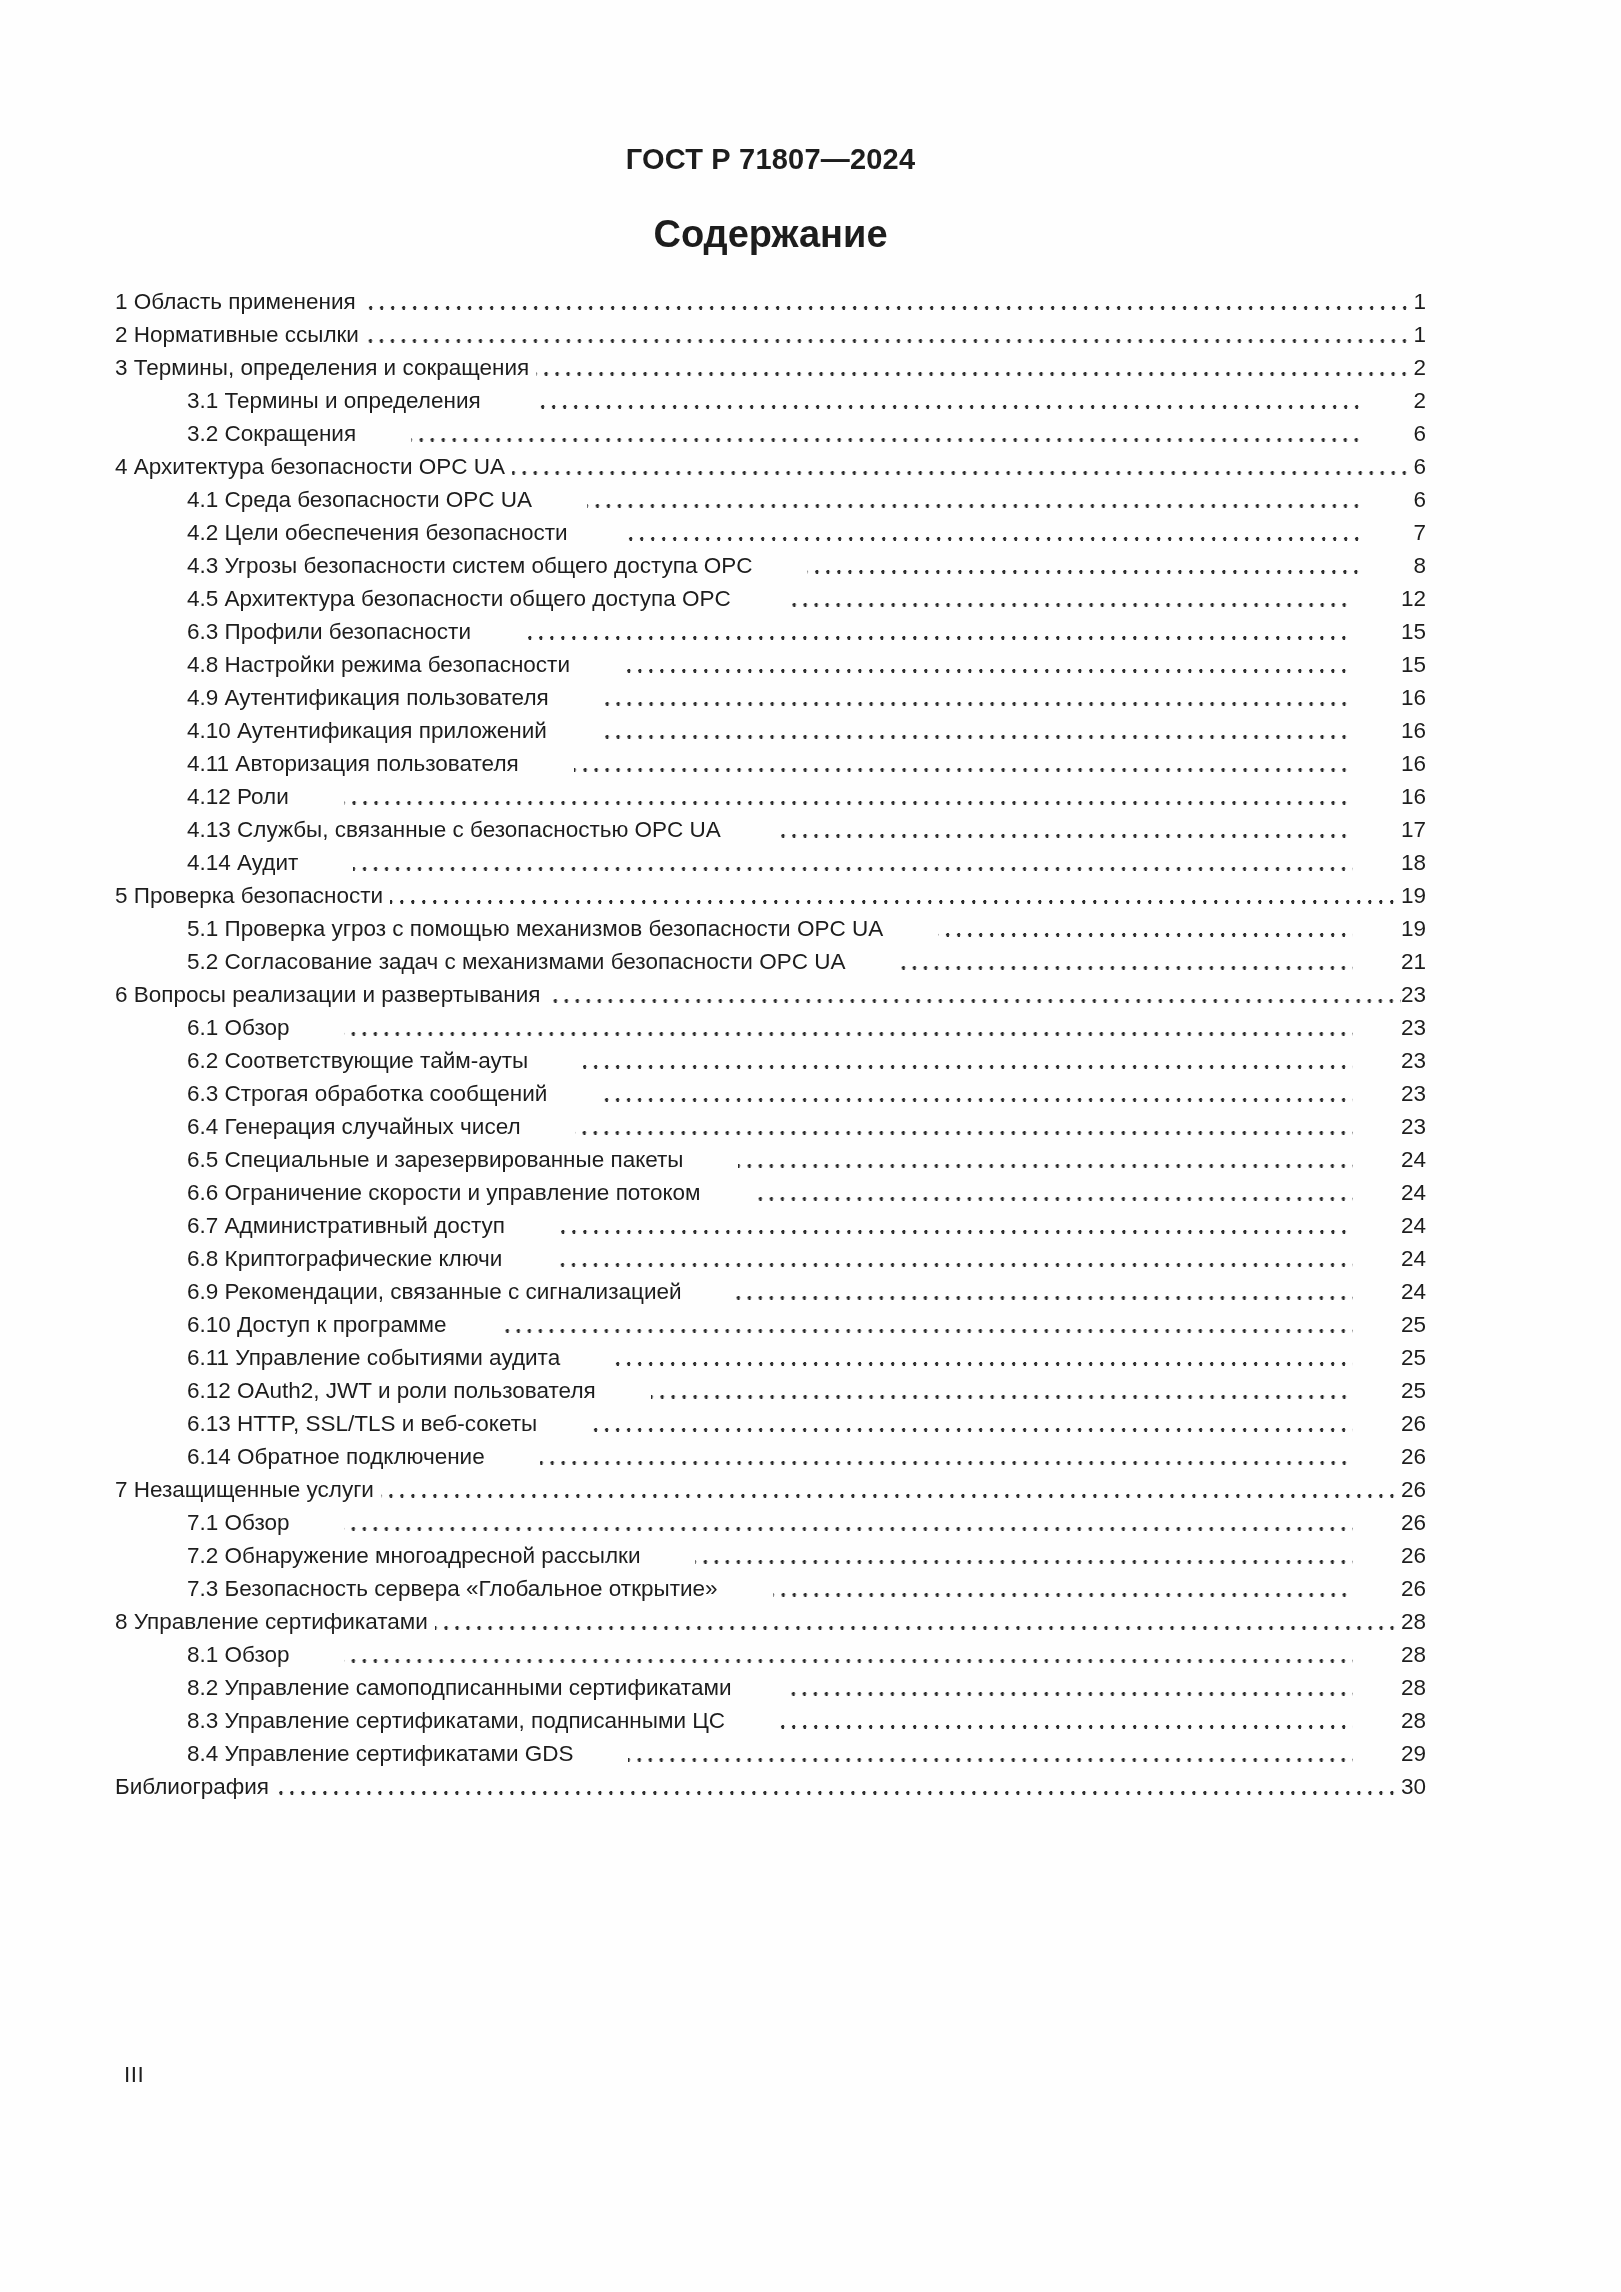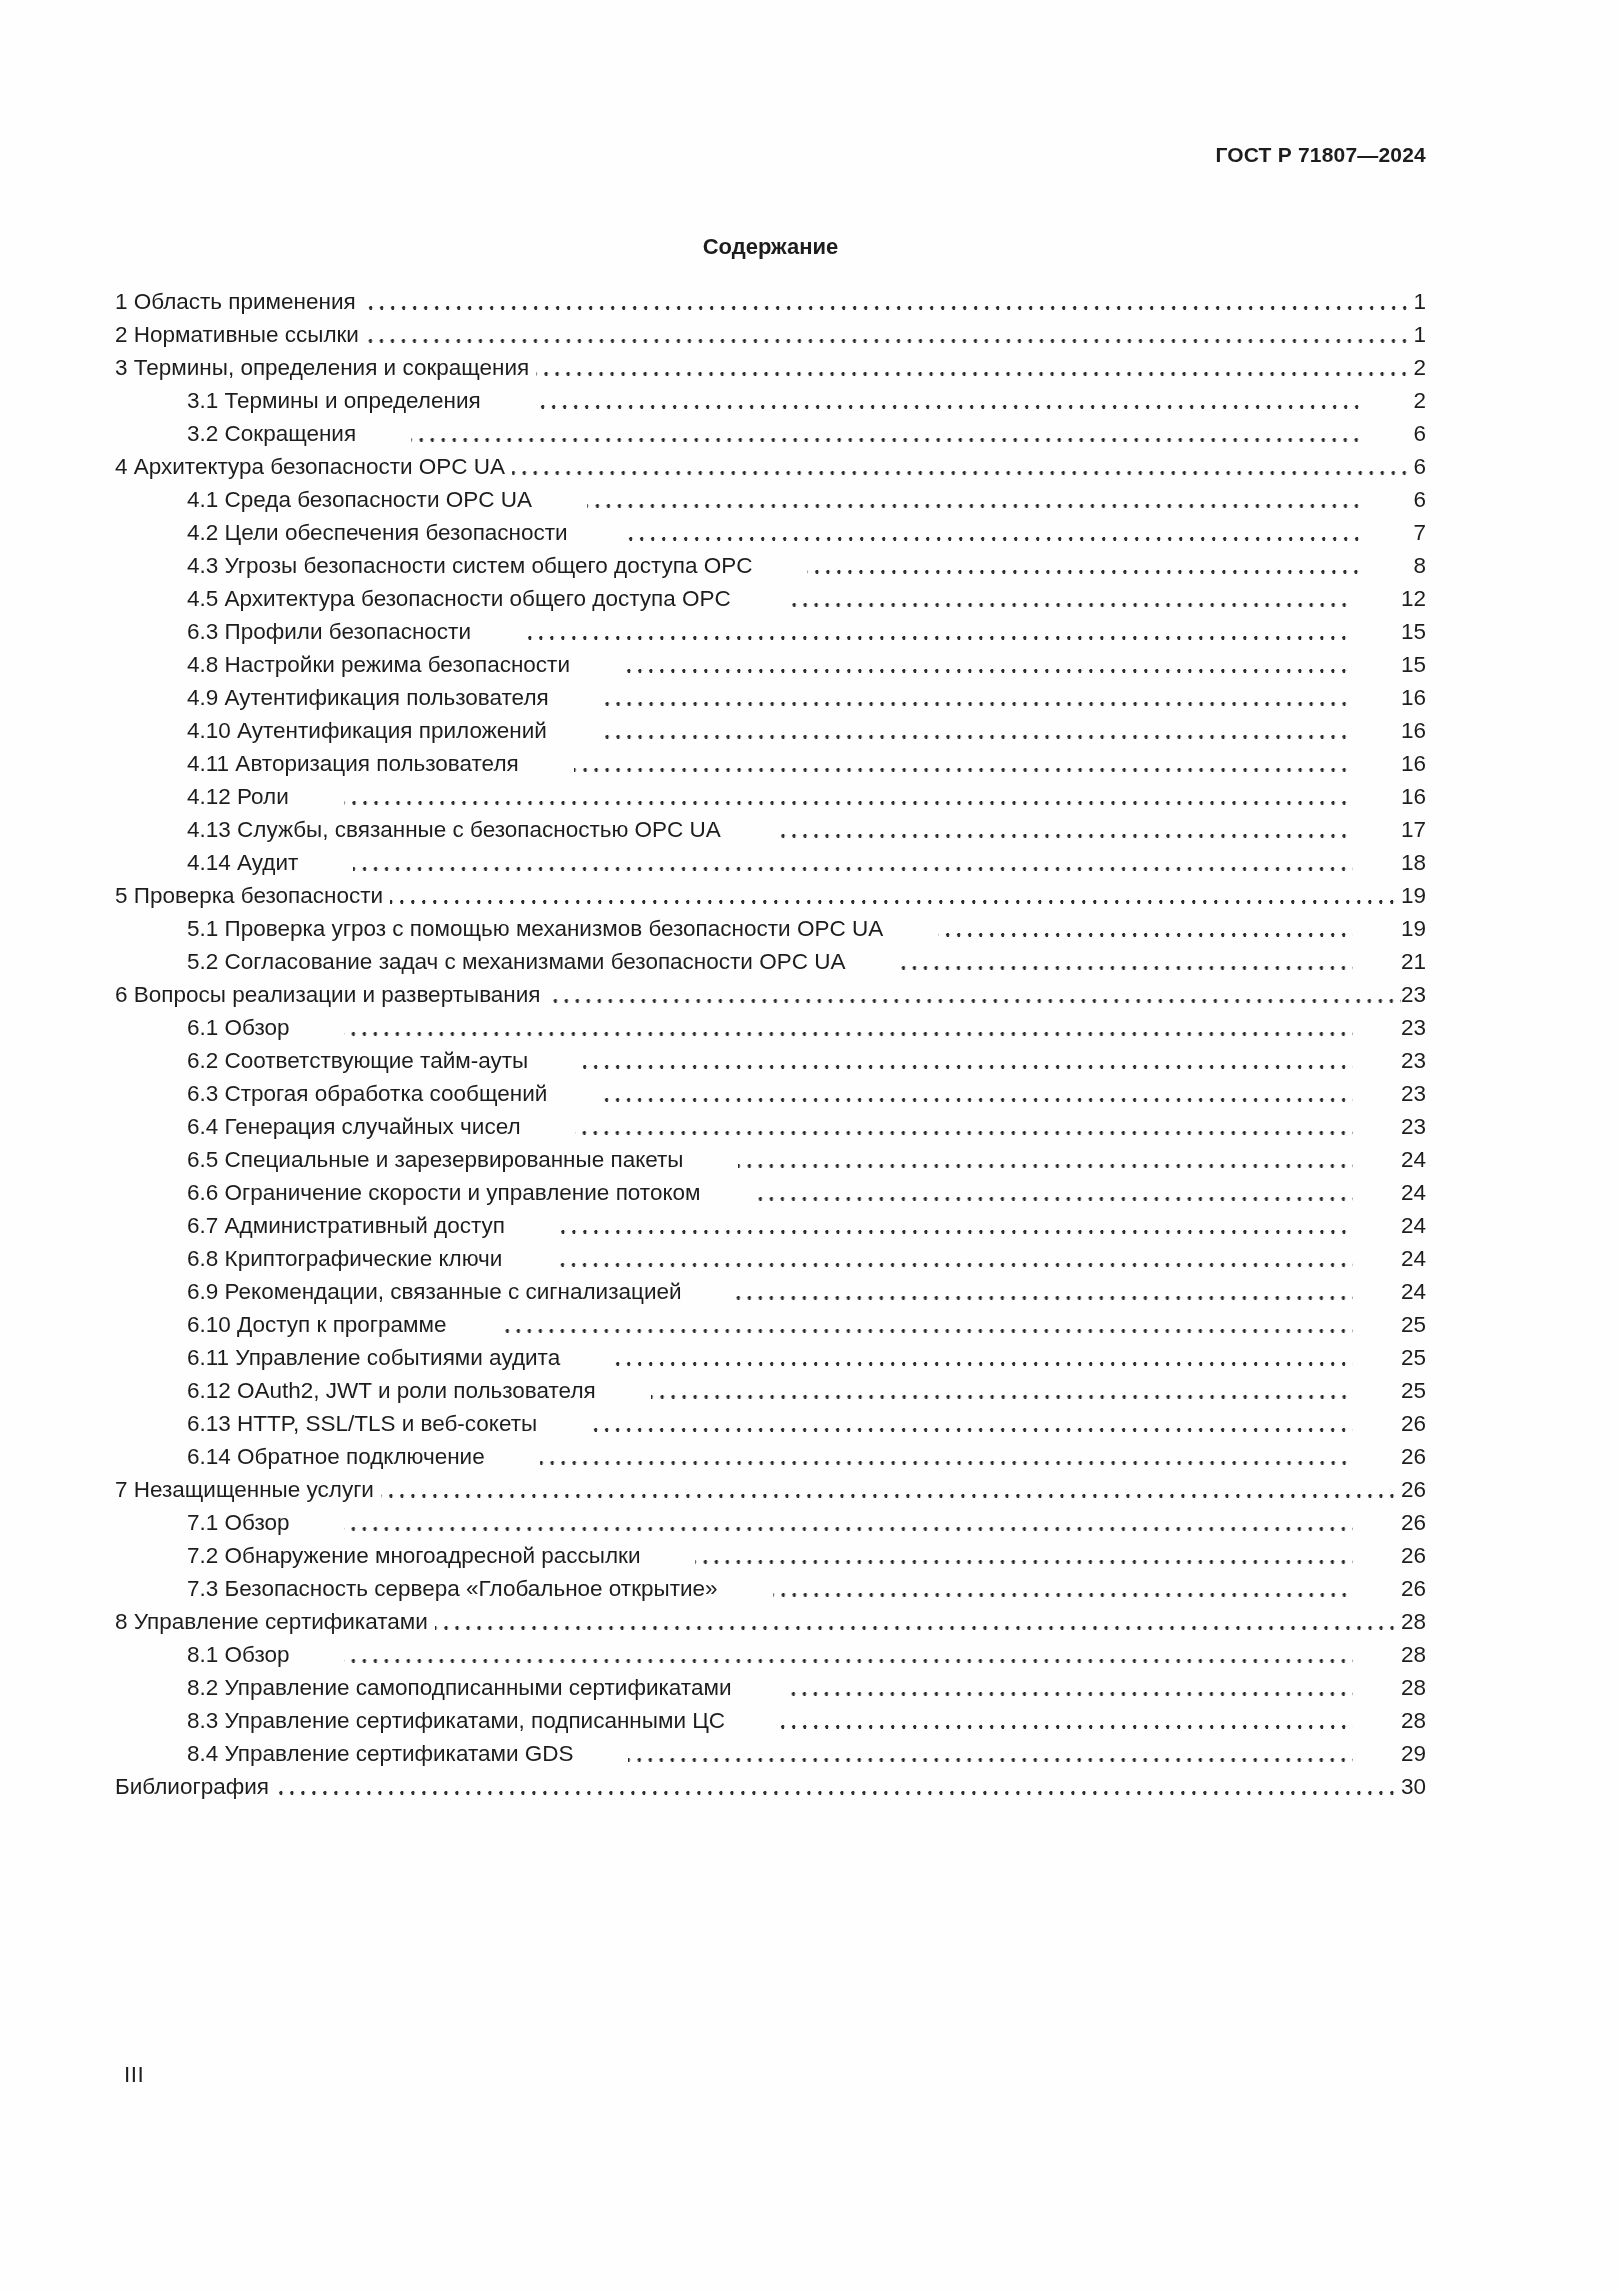--- a/index.html
+++ b/index.html
@@ -11,32 +11,32 @@
     background: #fefefe;
     font-family: "Liberation Sans", sans-serif;
     color: #1d1d1d;
     overflow: hidden;
   }
   .doc-header {
     position: absolute;
     top: 143px;
     left: 115px;
     right: 195px;
-    text-align: right;
-    font-size: 21px;
+    text-align: center;
+    font-size: 29px;
     font-weight: bold;
     letter-spacing: 0.2px;
   }
   .doc-title {
     position: absolute;
-    top: 234px;
+    top: 213px;
     left: 115px;
     right: 195px;
     text-align: center;
-    font-size: 22px;
+    font-size: 38px;
     font-weight: bold;
   }
   .toc {
     position: absolute;
     top: 285px;
     left: 115px;
     right: 195px;
   }
   .toc-row {
     display: flex;

